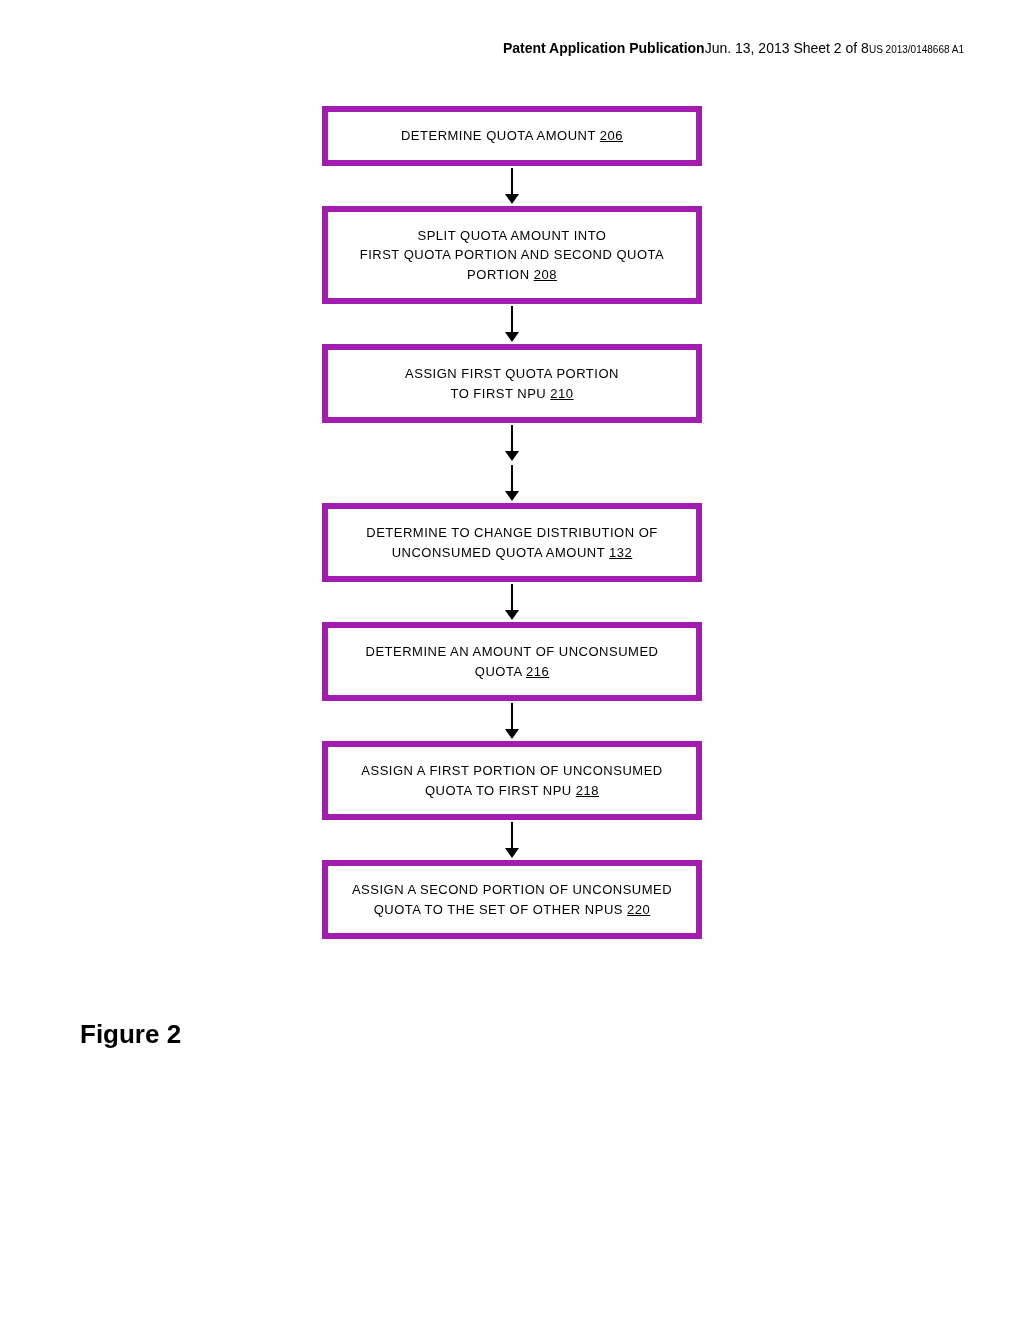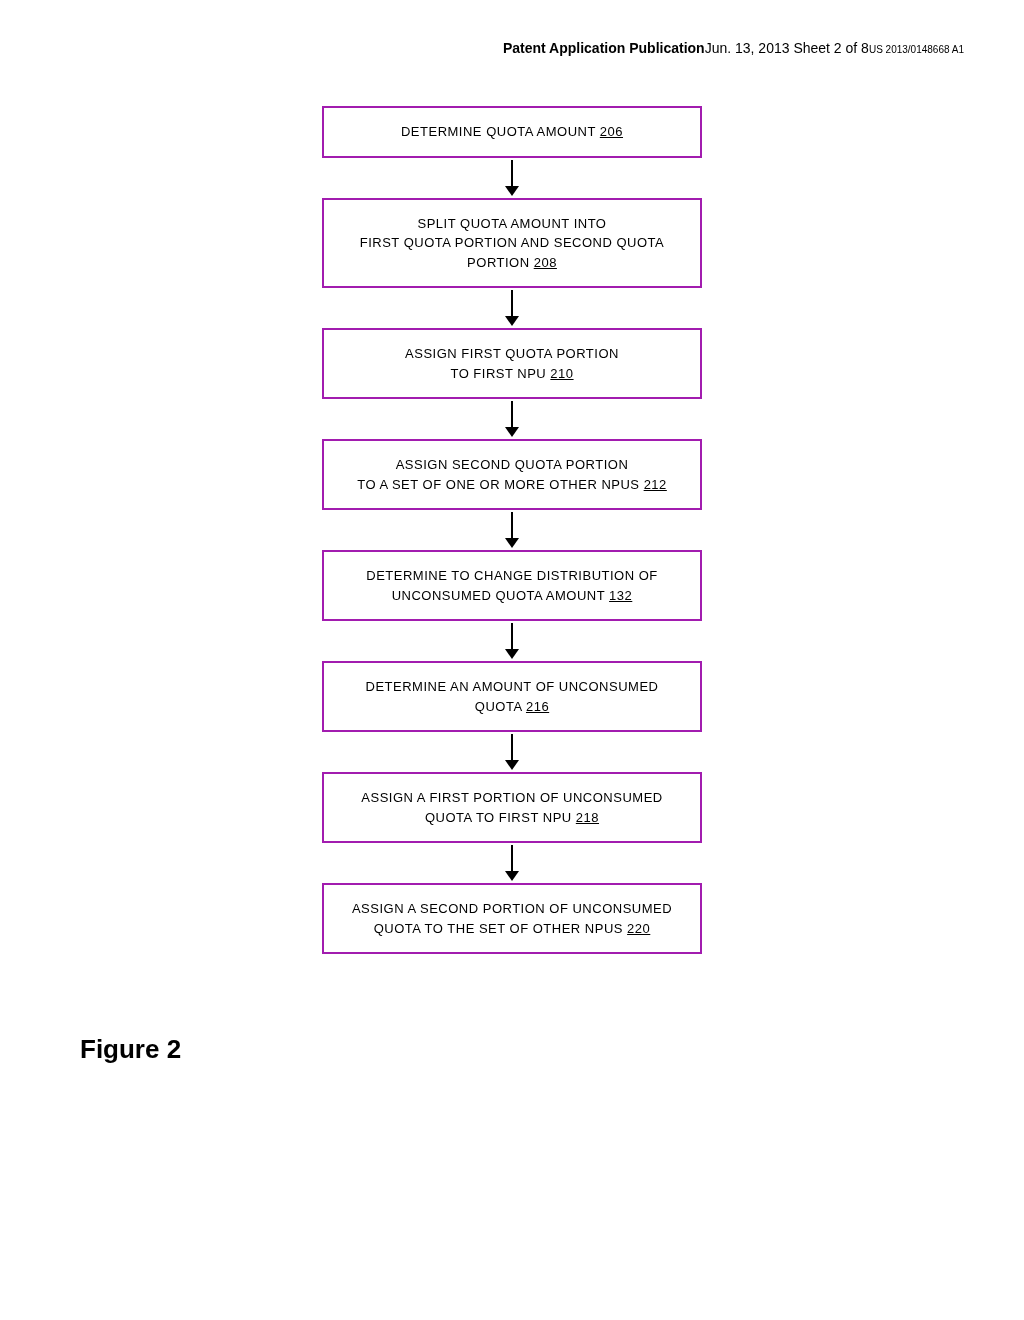--- a/index.html
+++ b/index.html
@@ -50,21 +50,21 @@
 
     .flowchart-container {
       display: flex;
       flex-direction: column;
       align-items: center;
       margin-top: 20px;
       gap: 0;
     }
 
     .flow-box {
-      border: 2px solid #a21caf;
+      border: 6px solid #a21caf;
       width: 380px;
       padding: 14px 20px;
       text-align: center;
       font-size: 13px;
       font-weight: normal;
       color: #000;
       letter-spacing: 0.5px;
       line-height: 1.5;
       background: #fff;
     }
@@ -140,23 +140,20 @@
 
     <div class="flow-box">
       <span class="step-text">ASSIGN FIRST QUOTA PORTION<br>TO FIRST NPU <span class="underline">210</span></span>
     </div>
 
     <div class="flow-arrow">
       <div class="arrow-line"></div>
       <div class="arrow-head"></div>
     </div>
 
-    <div class="flow-box">
-      <span class="step-text">ASSIGN SECOND QUOTA PORTION<br>TO A SET OF ONE OR MORE OTHER NPUS <span class="underline">212</span></span>
-    </div>
 
     <div class="flow-arrow">
       <div class="arrow-line"></div>
       <div class="arrow-head"></div>
     </div>
 
     <div class="flow-box">
       <span class="step-text">DETERMINE TO CHANGE DISTRIBUTION OF<br>UNCONSUMED QUOTA AMOUNT <span class="underline">132</span></span>
     </div>
 

